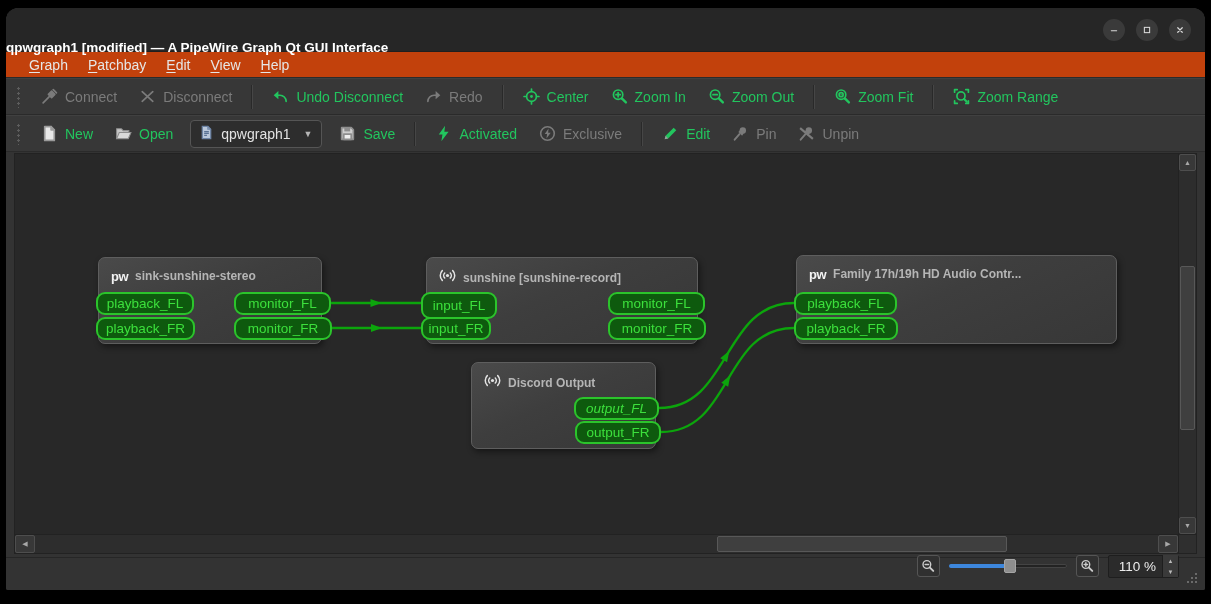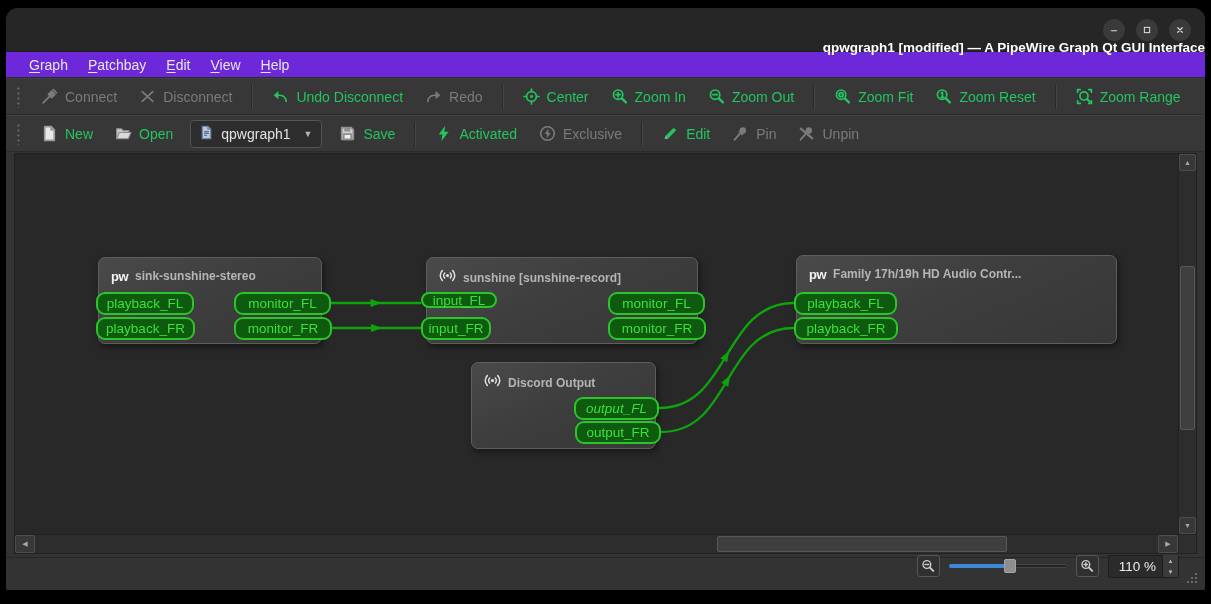--- a/index.html
+++ b/index.html
@@ -3,27 +3,27 @@
 <meta charset="utf-8">
 <style>
   html,body{margin:0;padding:0;background:#000;width:1211px;height:604px;overflow:hidden;
     font-family:"Liberation Sans","DejaVu Sans",sans-serif;-webkit-font-smoothing:antialiased;}
   *{box-sizing:border-box;}
   .window{position:absolute;left:6px;top:8px;width:1199px;height:582px;background:#333;
     border-radius:12px 12px 2px 2px;display:flex;flex-direction:column;overflow:hidden;}
   
   .titlebar{height:44px;background:#262626;border-radius:12px 12px 0 0;display:flex;align-items:center;
     position:relative;flex:0 0 auto;border-bottom:1px solid #1f1f1f;}
-  .title-text{position:absolute;left:0;right:0;text-align:right;color:#fff;font-size:13.5px;font-weight:bold;margin-top:35px;}
+  .title-text{position:absolute;left:0;right:0;text-align:left;color:#fff;font-size:13.5px;font-weight:bold;margin-top:35px;}
   .win-controls{position:absolute;right:14px;display:flex;gap:11px;}
   .win-btn{width:22px;height:22px;border-radius:50%;background:#3a3a3a;color:#d9d9d9;display:flex;
     align-items:center;justify-content:center;border:none;padding:0;}
   .win-btn svg{width:12px;height:12px;}
   
-  .menubar{height:26px;background:#6d28d9;display:flex;align-items:center;padding-left:14px;gap:2px;
+  .menubar{height:26px;background:#c2410c;display:flex;align-items:center;padding-left:14px;gap:2px;
     flex:0 0 auto;border-bottom:1px solid #2b2b2b;}
   .menu-item{color:#e6e6e6;font-size:14px;padding:2px 9px;border-radius:3px;}
   .menu-item u{text-decoration-thickness:1px;text-underline-offset:2px;}
   
   .toolbar{height:37px;background:#373737;display:flex;align-items:center;padding:0 6px;gap:4px;
     flex:0 0 auto;border-top:1px solid #404040;border-bottom:1px solid #2a2a2a;}
   .tb-handle{width:6px;height:22px;margin:0 6px 0 4px;
     background-image:radial-gradient(circle,#5d5d5d 1px,transparent 1.3px);background-size:5px 5px;}
   .tb-sep{width:2px;height:24px;margin:0 6px;border-left:1px solid #292929;border-right:1px solid #464646;}
   .tb-btn{display:flex;align-items:center;gap:7px;height:28px;padding:0 9px;background:transparent;border:none;
@@ -192,30 +192,20 @@
       <button class="tb-btn">
         <span class="tb-icon">
           <svg viewBox="0 0 16 16" fill="none" stroke="currentColor" stroke-width="1.6" stroke-linecap="round" stroke-linejoin="round">
             <circle cx="6.7" cy="6.3" r="4.4"></circle>
             <path d="M10.2 9.8 L14 13.6" stroke-width="2.2"></path>
             <circle cx="6.7" cy="6.3" r="1.9"></circle>
             <circle cx="6.7" cy="6.3" r="0.6" fill="currentColor" stroke="none"></circle>
           </svg>
         </span>
         <span>Zoom Fit</span>
-      </button>
-      <button class="tb-btn">
-        <span class="tb-icon">
-          <svg viewBox="0 0 16 16" fill="none" stroke="currentColor" stroke-width="1.6" stroke-linecap="round" stroke-linejoin="round">
-            <circle cx="6.7" cy="6.3" r="4.4"></circle>
-            <path d="M10.2 9.8 L14 13.6" stroke-width="2.2"></path>
-            <path d="M6 4.8 l1-0.8 V8.8 M5.7 8.8 H8.3"></path>
-          </svg>
-        </span>
-        <span>Zoom Reset</span>
       </button>
       <div class="tb-sep"></div>
       <button class="tb-btn">
         <span class="tb-icon">
           <svg viewBox="0 0 16 16" fill="none" stroke="currentColor" stroke-width="1.6" stroke-linecap="round" stroke-linejoin="round">
             <circle cx="7.5" cy="7.5" r="3.8"></circle>
             <path d="M10.4 10.4 L13 13" stroke-width="2"></path>
             <path d="M1.5 4 V1.5 H4 M12 1.5 H14.5 V4 M14.5 12 V14.5 H12 M4 14.5 H1.5 V12"></path>
           </svg>
         </span>
@@ -336,21 +326,21 @@
         <div class="port out" style="left: 219px; top: 163px; width: 98px; height: 23px;">monitor_FR</div>
         <div class="node" style="left: 411px; top: 103px; width: 272px; height: 87px;">
           <div class="node-header">
             <span><svg viewBox="0 0 16 16" fill="none" stroke="#e4e4e4" stroke-width="1.4" stroke-linecap="round">
                 <circle cx="8" cy="8" r="1.5" fill="#e4e4e4" stroke="none"></circle>
                 <path d="M5.4 5.6 a3.4 3.4 0 0 0 0 4.8 M3.1 3.4 a6.5 6.5 0 0 0 0 9.2 M10.6 5.6 a3.4 3.4 0 0 1 0 4.8 M12.9 3.4 a6.5 6.5 0 0 1 0 9.2"></path>
               </svg></span>
             <span class="node-title">sunshine [sunshine-record]</span>
           </div>
         </div>
-        <div class="port in" style="left: 406px; top: 138px; width: 76px; height: 16px;">input_FL</div>
+        <div class="port in" style="left: 406px; top: 138px; width: 76px; height: 27px;">input_FL</div>
         <div class="port in" style="left: 406px; top: 163px; width: 70px; height: 23px;">input_FR</div>
         <div class="port out" style="left: 593px; top: 138px; width: 97px; height: 23px;">monitor_FL</div>
         <div class="port out" style="left: 593px; top: 163px; width: 98px; height: 23px;">monitor_FR</div>
         <div class="node" style="left: 781px; top: 101px; width: 321px; height: 89px;">
           <div class="node-header">
             <span><span class="pw-glyph">pw</span></span>
             <span class="node-title">Family 17h/19h HD Audio Contr...</span>
           </div>
         </div>
         <div class="port in" style="left: 779px; top: 138px; width: 103px; height: 23px;">playback_FL</div>

